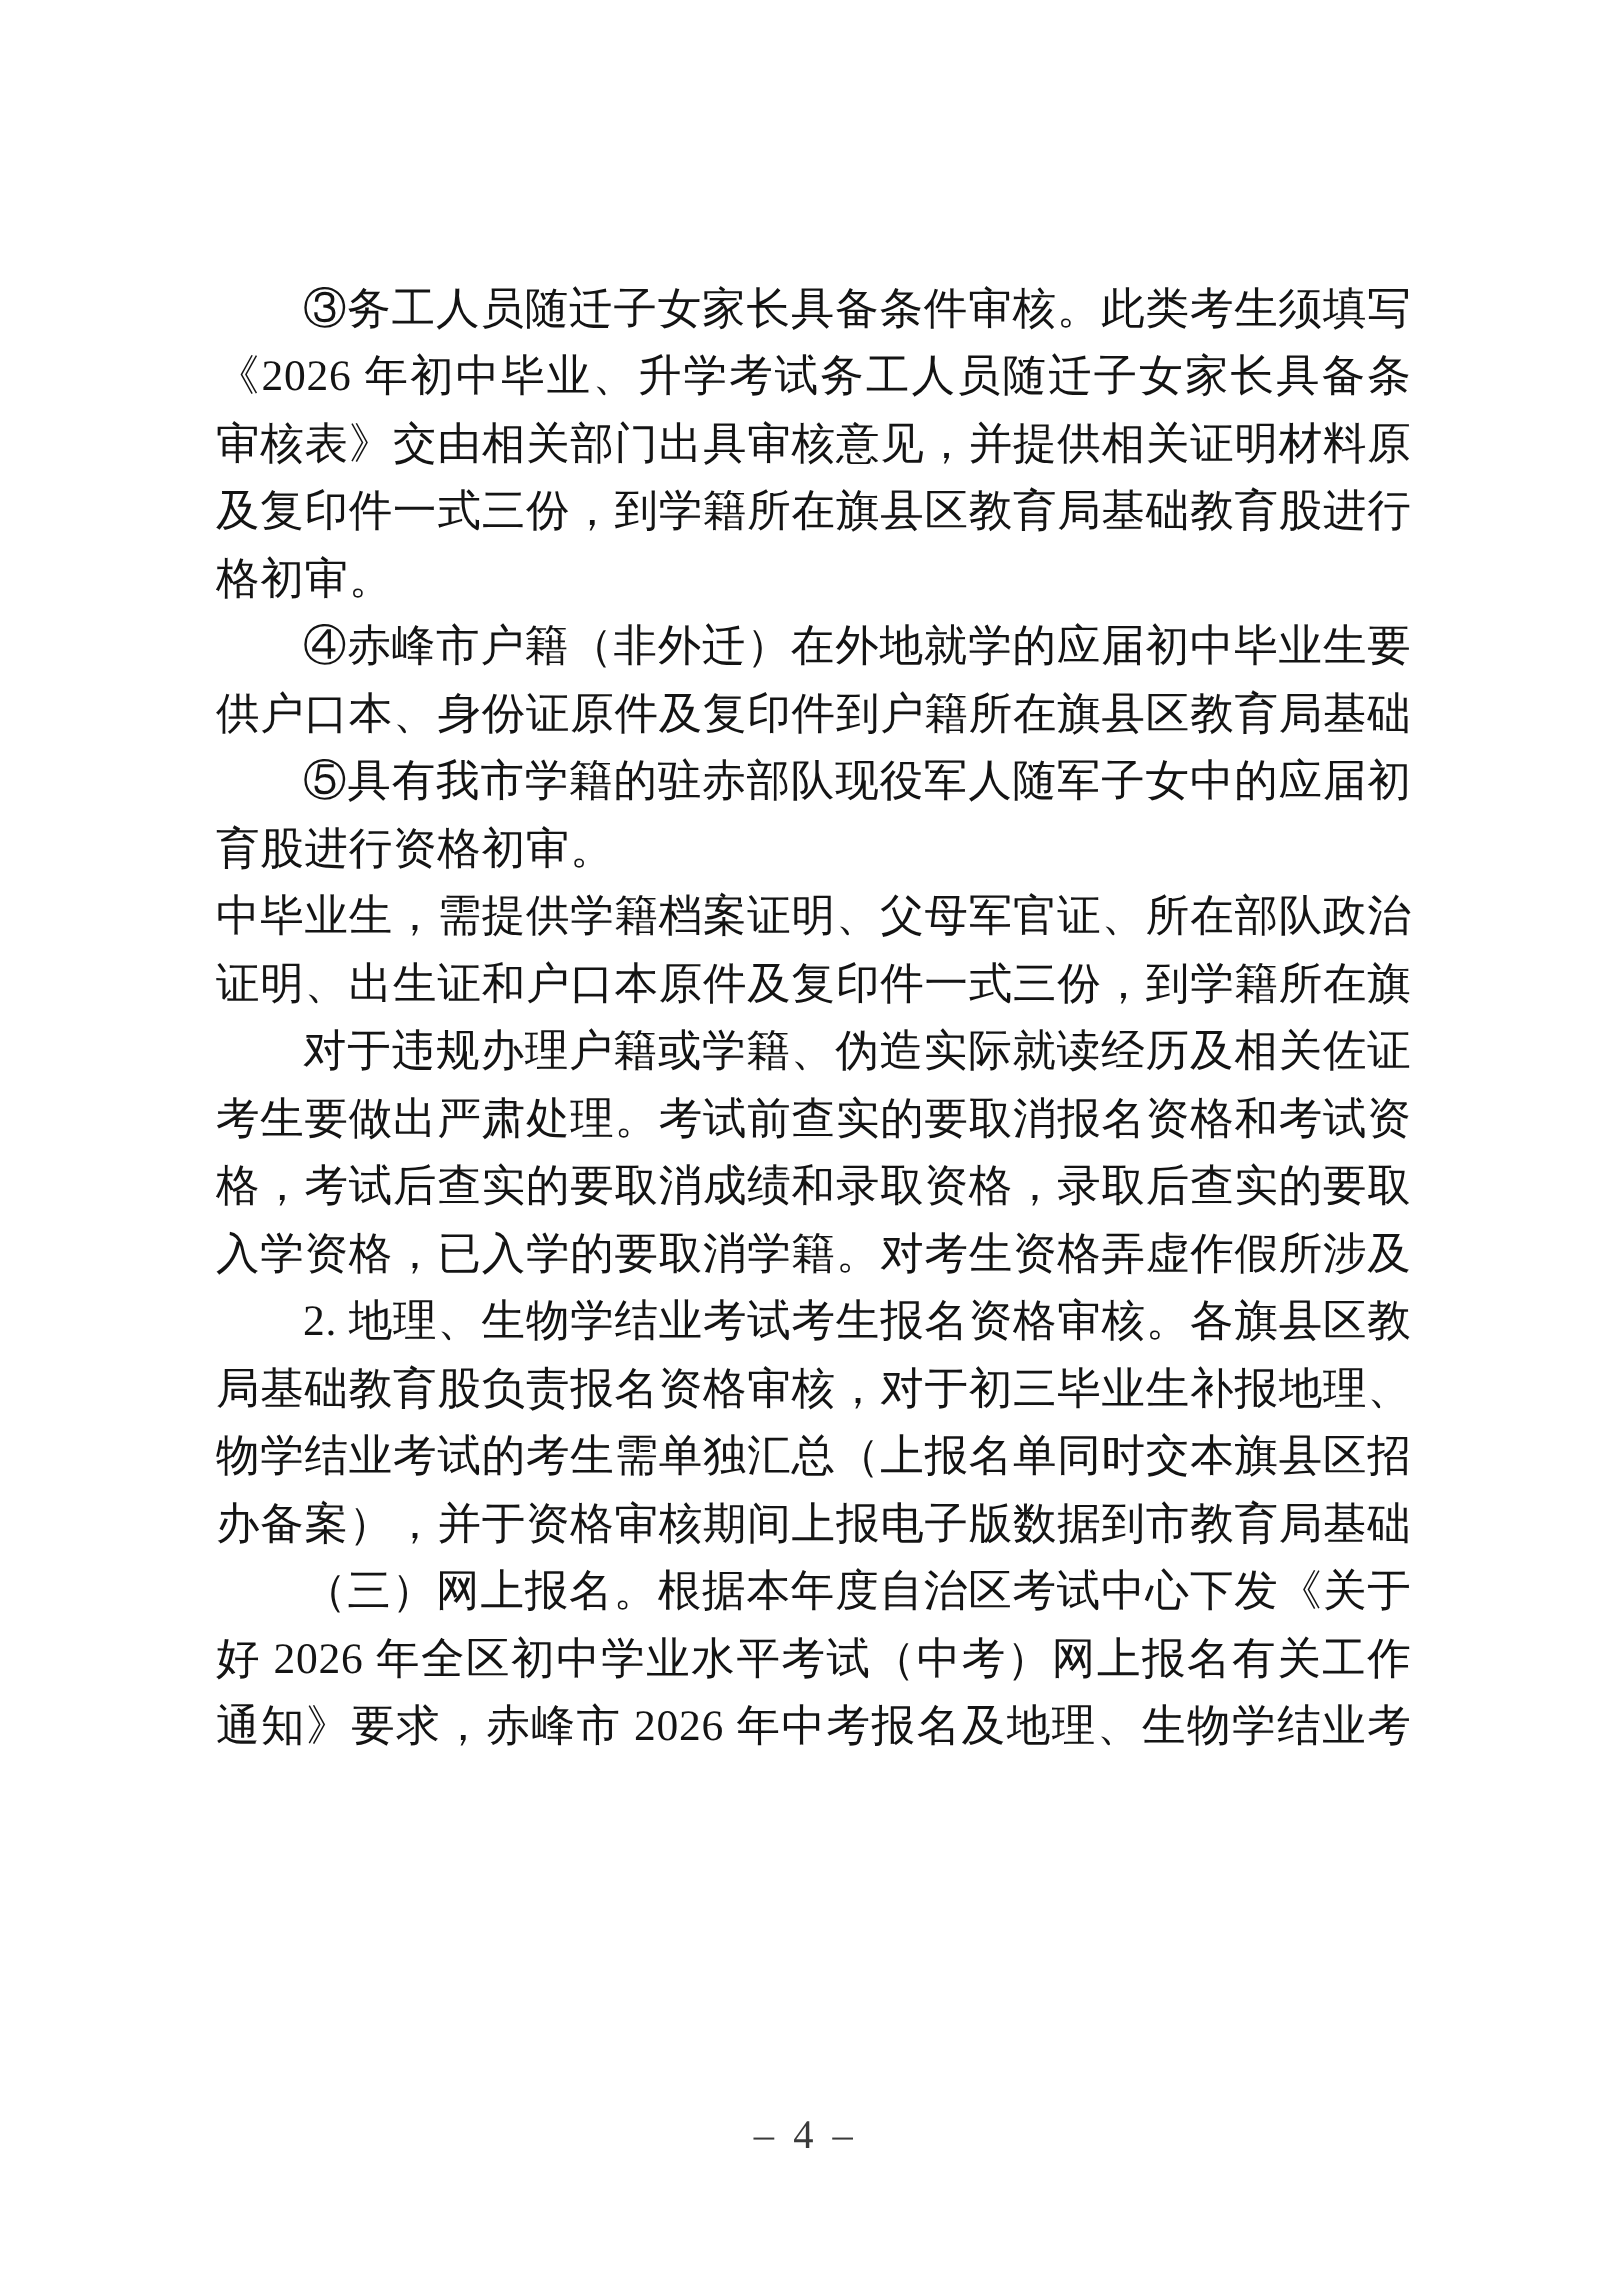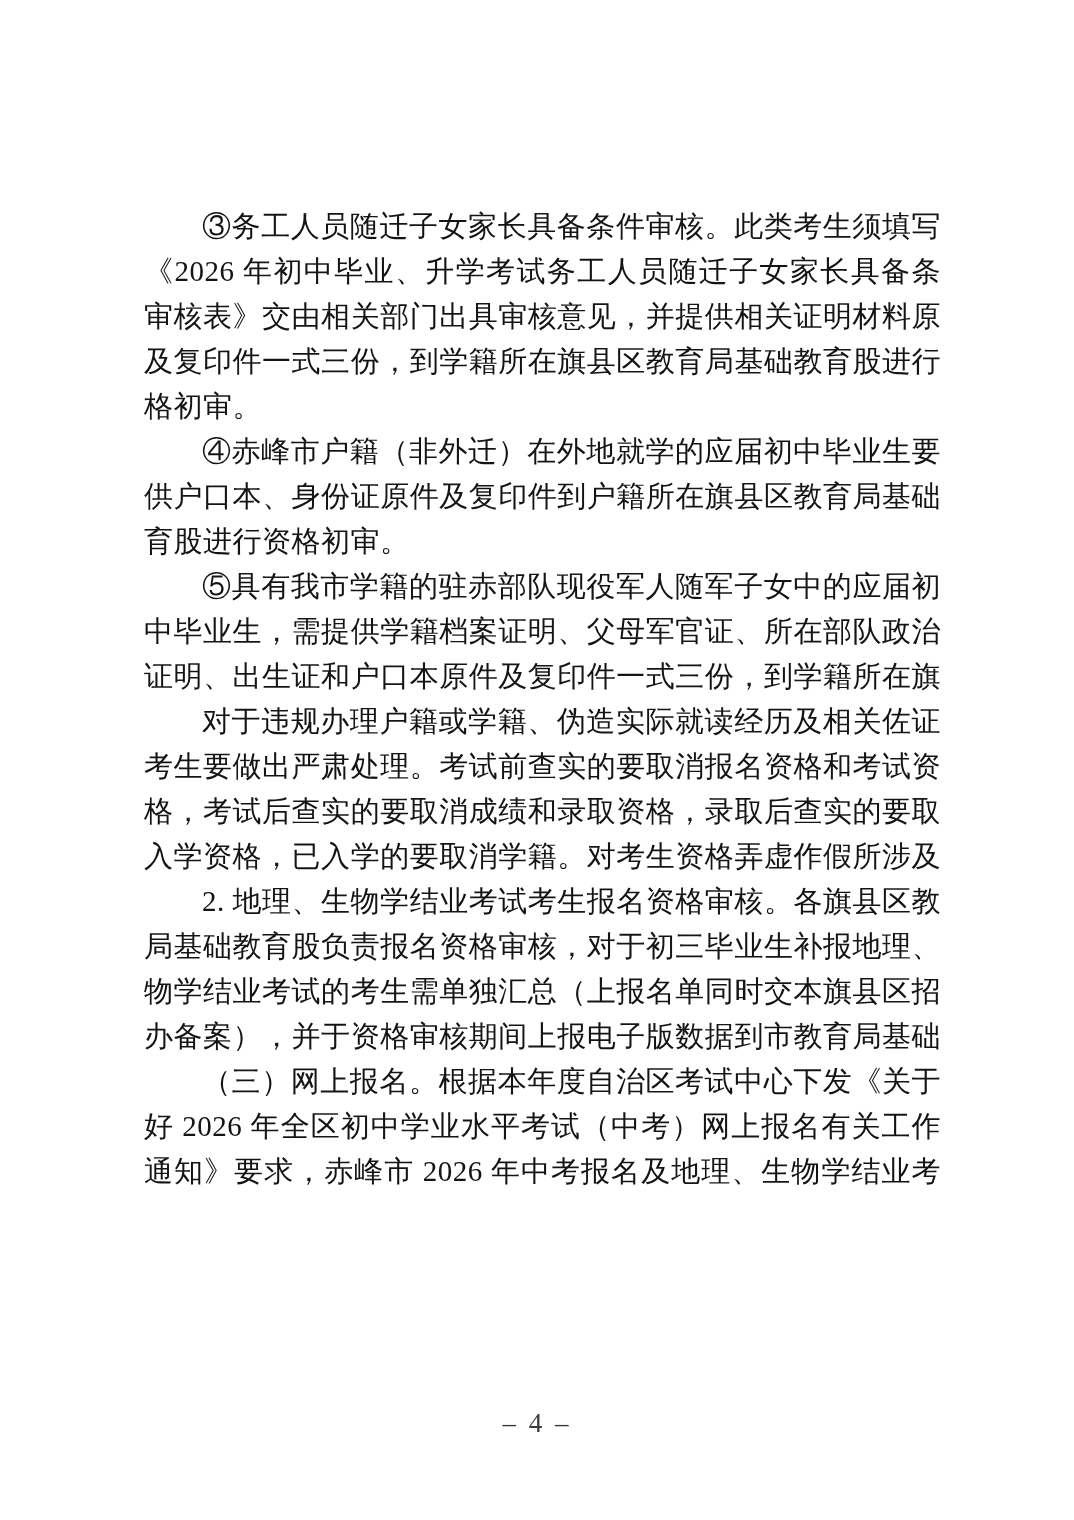--- a/index.html
+++ b/index.html
@@ -7,21 +7,21 @@
     position:relative;
     width:1074px; height:1520px;
     margin:0 auto;
     background:#ffffff;
     font-family:"Liberation Serif","DejaVu Serif",serif;
     color:#141414;
     overflow:hidden;
   }
   .body-text {
     position:absolute;
-    left:144px; top:204px;
+    left:144px; top:184px;
     width:797px;
   }
   .line {
     font-size:29px;
     line-height:45px;
     height:45px;
     overflow:hidden;
     text-align:justify;
     text-align-last:justify;
     letter-spacing:0.5px;
@@ -47,22 +47,22 @@
 
 <div class="page">
   <main class="body-text">
     <div class="line indent">③务工人员随迁子女家长具备条件审核。此类考生须填写</div>
     <div class="line">《2026 年初中毕业、升学考试务工人员随迁子女家长具备条件</div>
     <div class="line">审核表》交由相关部门出具审核意见，并提供相关证明材料原件</div>
     <div class="line">及复印件一式三份，到学籍所在旗县区教育局基础教育股进行资</div>
     <div class="line end">格初审。</div>
     <div class="line indent">④赤峰市户籍（非外迁）在外地就学的应届初中毕业生要提</div>
     <div class="line">供户口本、身份证原件及复印件到户籍所在旗县区教育局基础教</div>
+    <div class="line indent">⑤具有我市学籍的驻赤部队现役军人随军子女中的应届初</div>
     <div class="line end">育股进行资格初审。</div>
-    <div class="line indent">⑤具有我市学籍的驻赤部队现役军人随军子女中的应届初</div>
     <div class="line">中毕业生，需提供学籍档案证明、父母军官证、所在部队政治部</div>
     <div class="line">证明、出生证和户口本原件及复印件一式三份，到学籍所在旗县</div>
     <div class="line indent">对于违规办理户籍或学籍、伪造实际就读经历及相关佐证的</div>
     <div class="line">考生要做出严肃处理。考试前查实的要取消报名资格和考试资</div>
     <div class="line">格，考试后查实的要取消成绩和录取资格，录取后查实的要取消</div>
     <div class="line">入学资格，已入学的要取消学籍。对考生资格弄虚作假所涉及的</div>
     <div class="line indent">2. 地理、生物学结业考试考生报名资格审核。各旗县区教育</div>
     <div class="line">局基础教育股负责报名资格审核，对于初三毕业生补报地理、生</div>
     <div class="line">物学结业考试的考生需单独汇总（上报名单同时交本旗县区招生</div>
     <div class="line">办备案），并于资格审核期间上报电子版数据到市教育局基础教</div>

